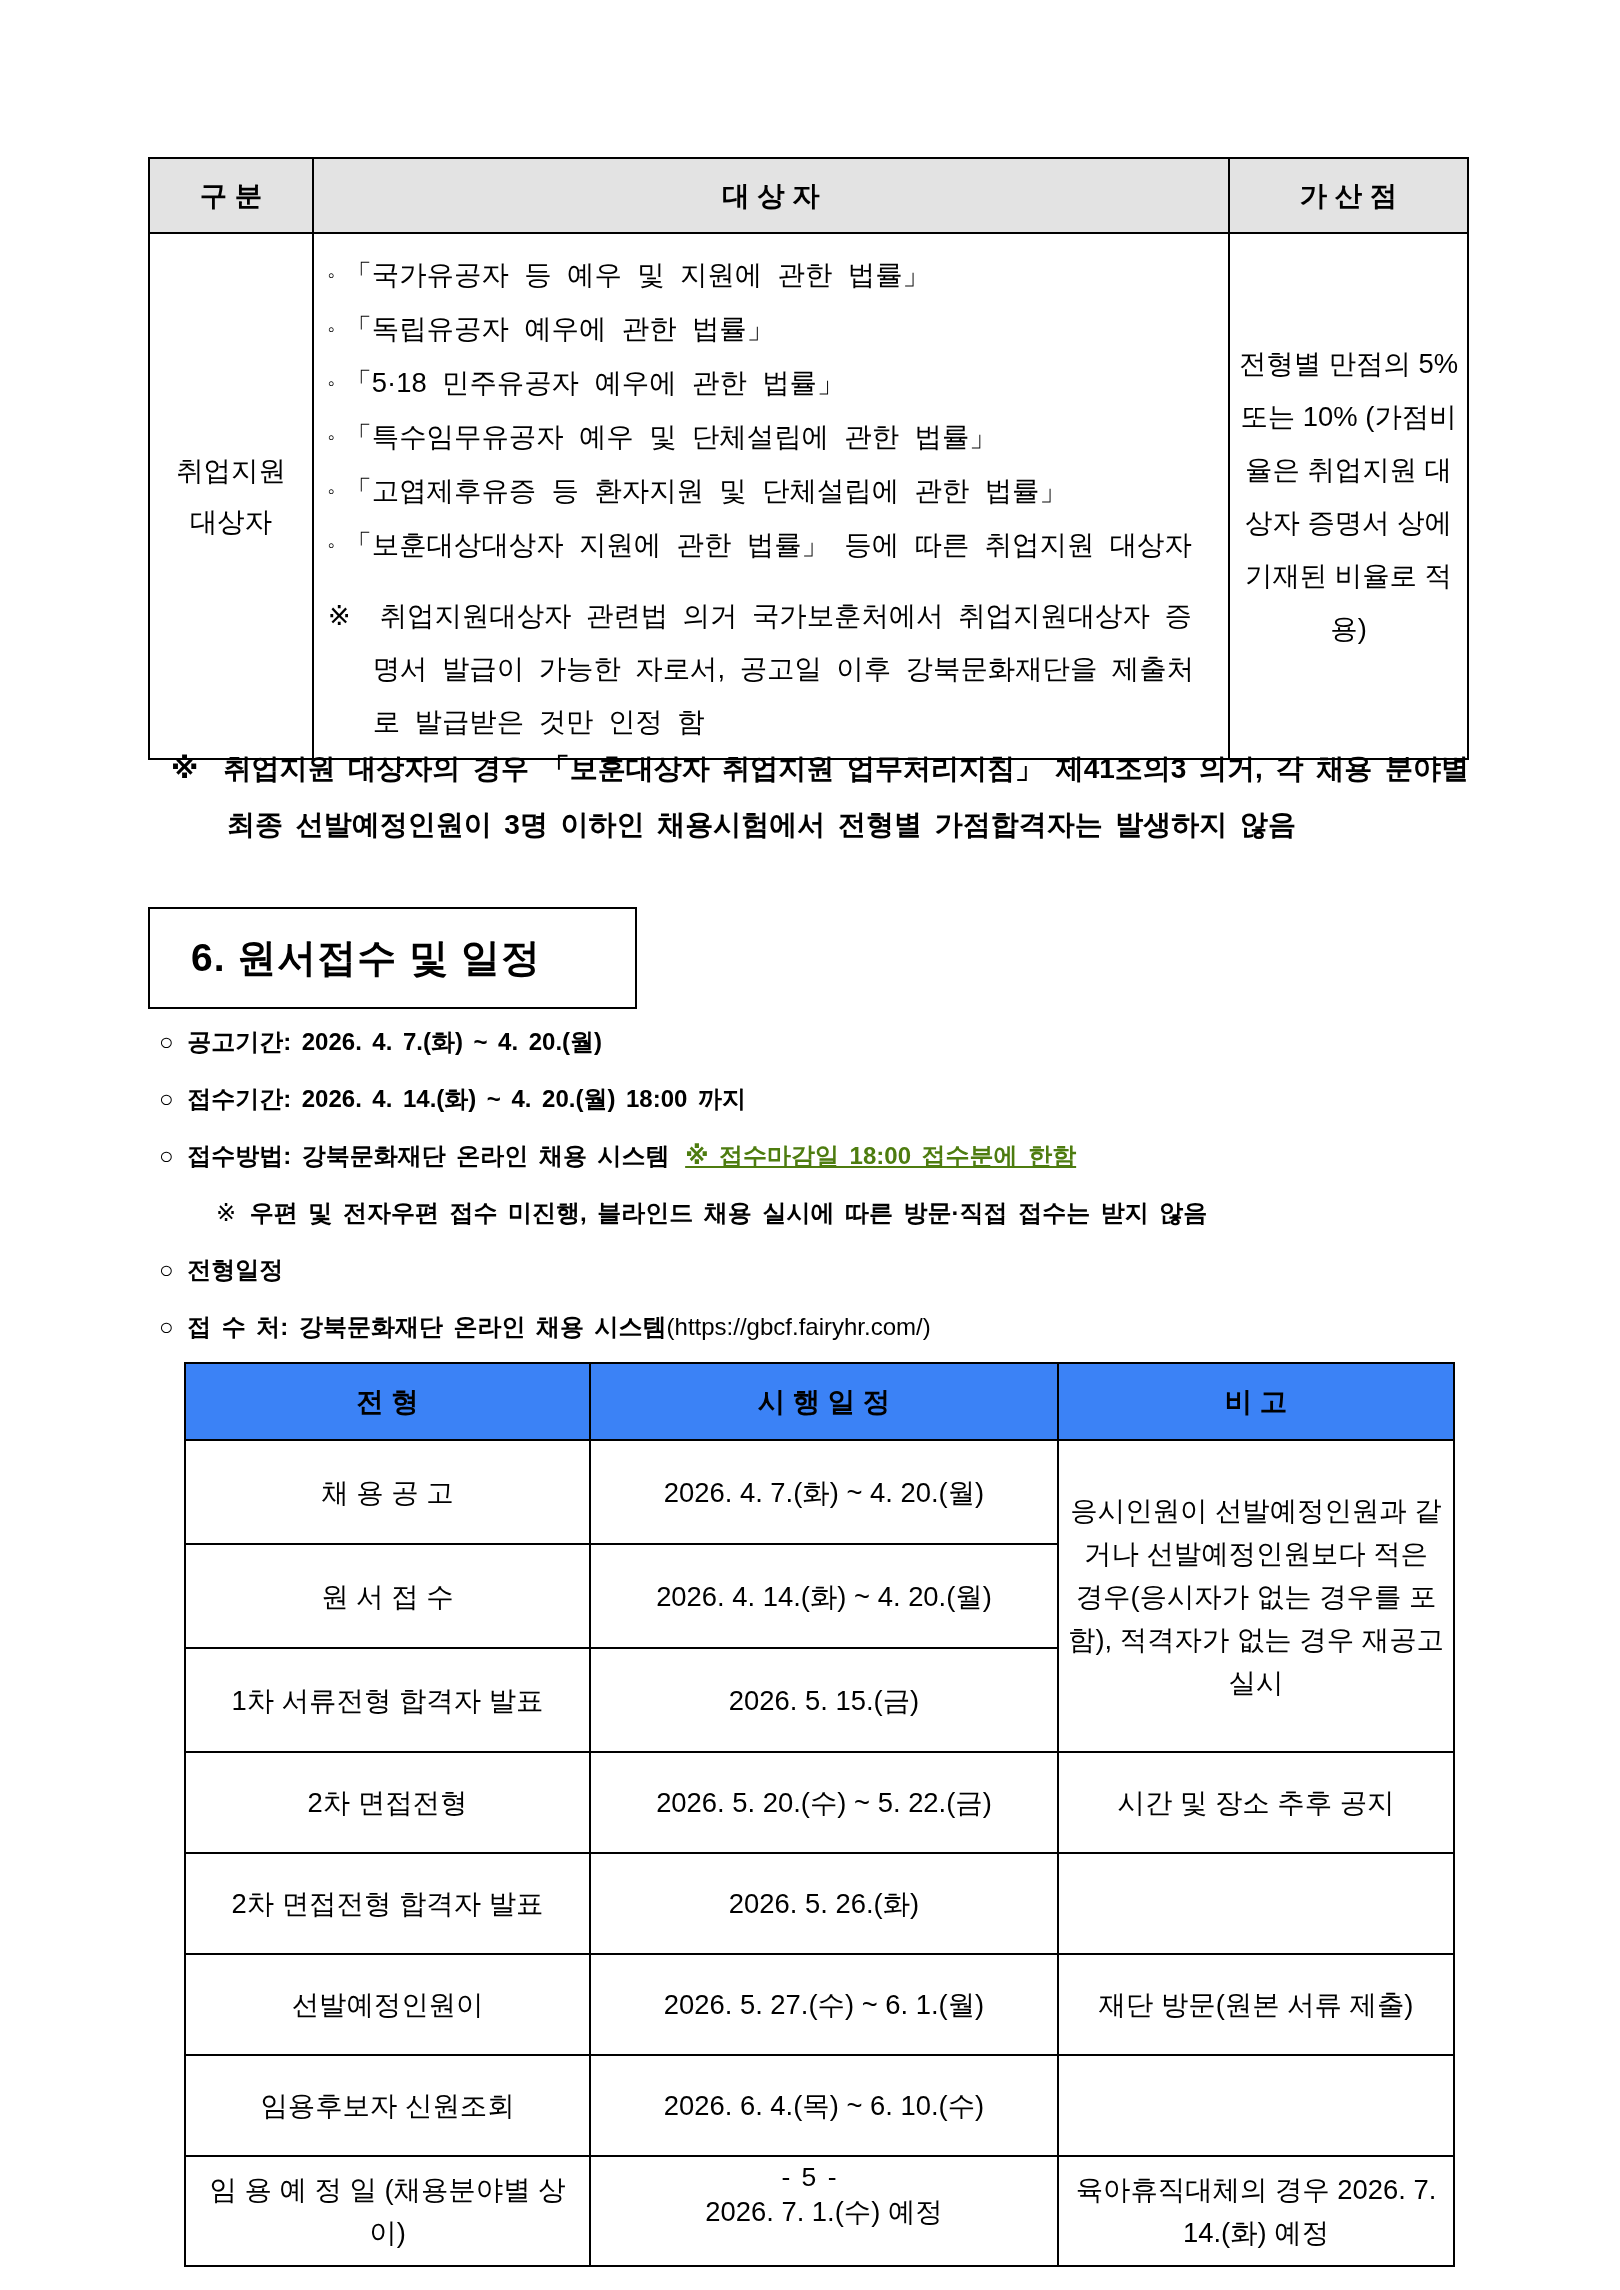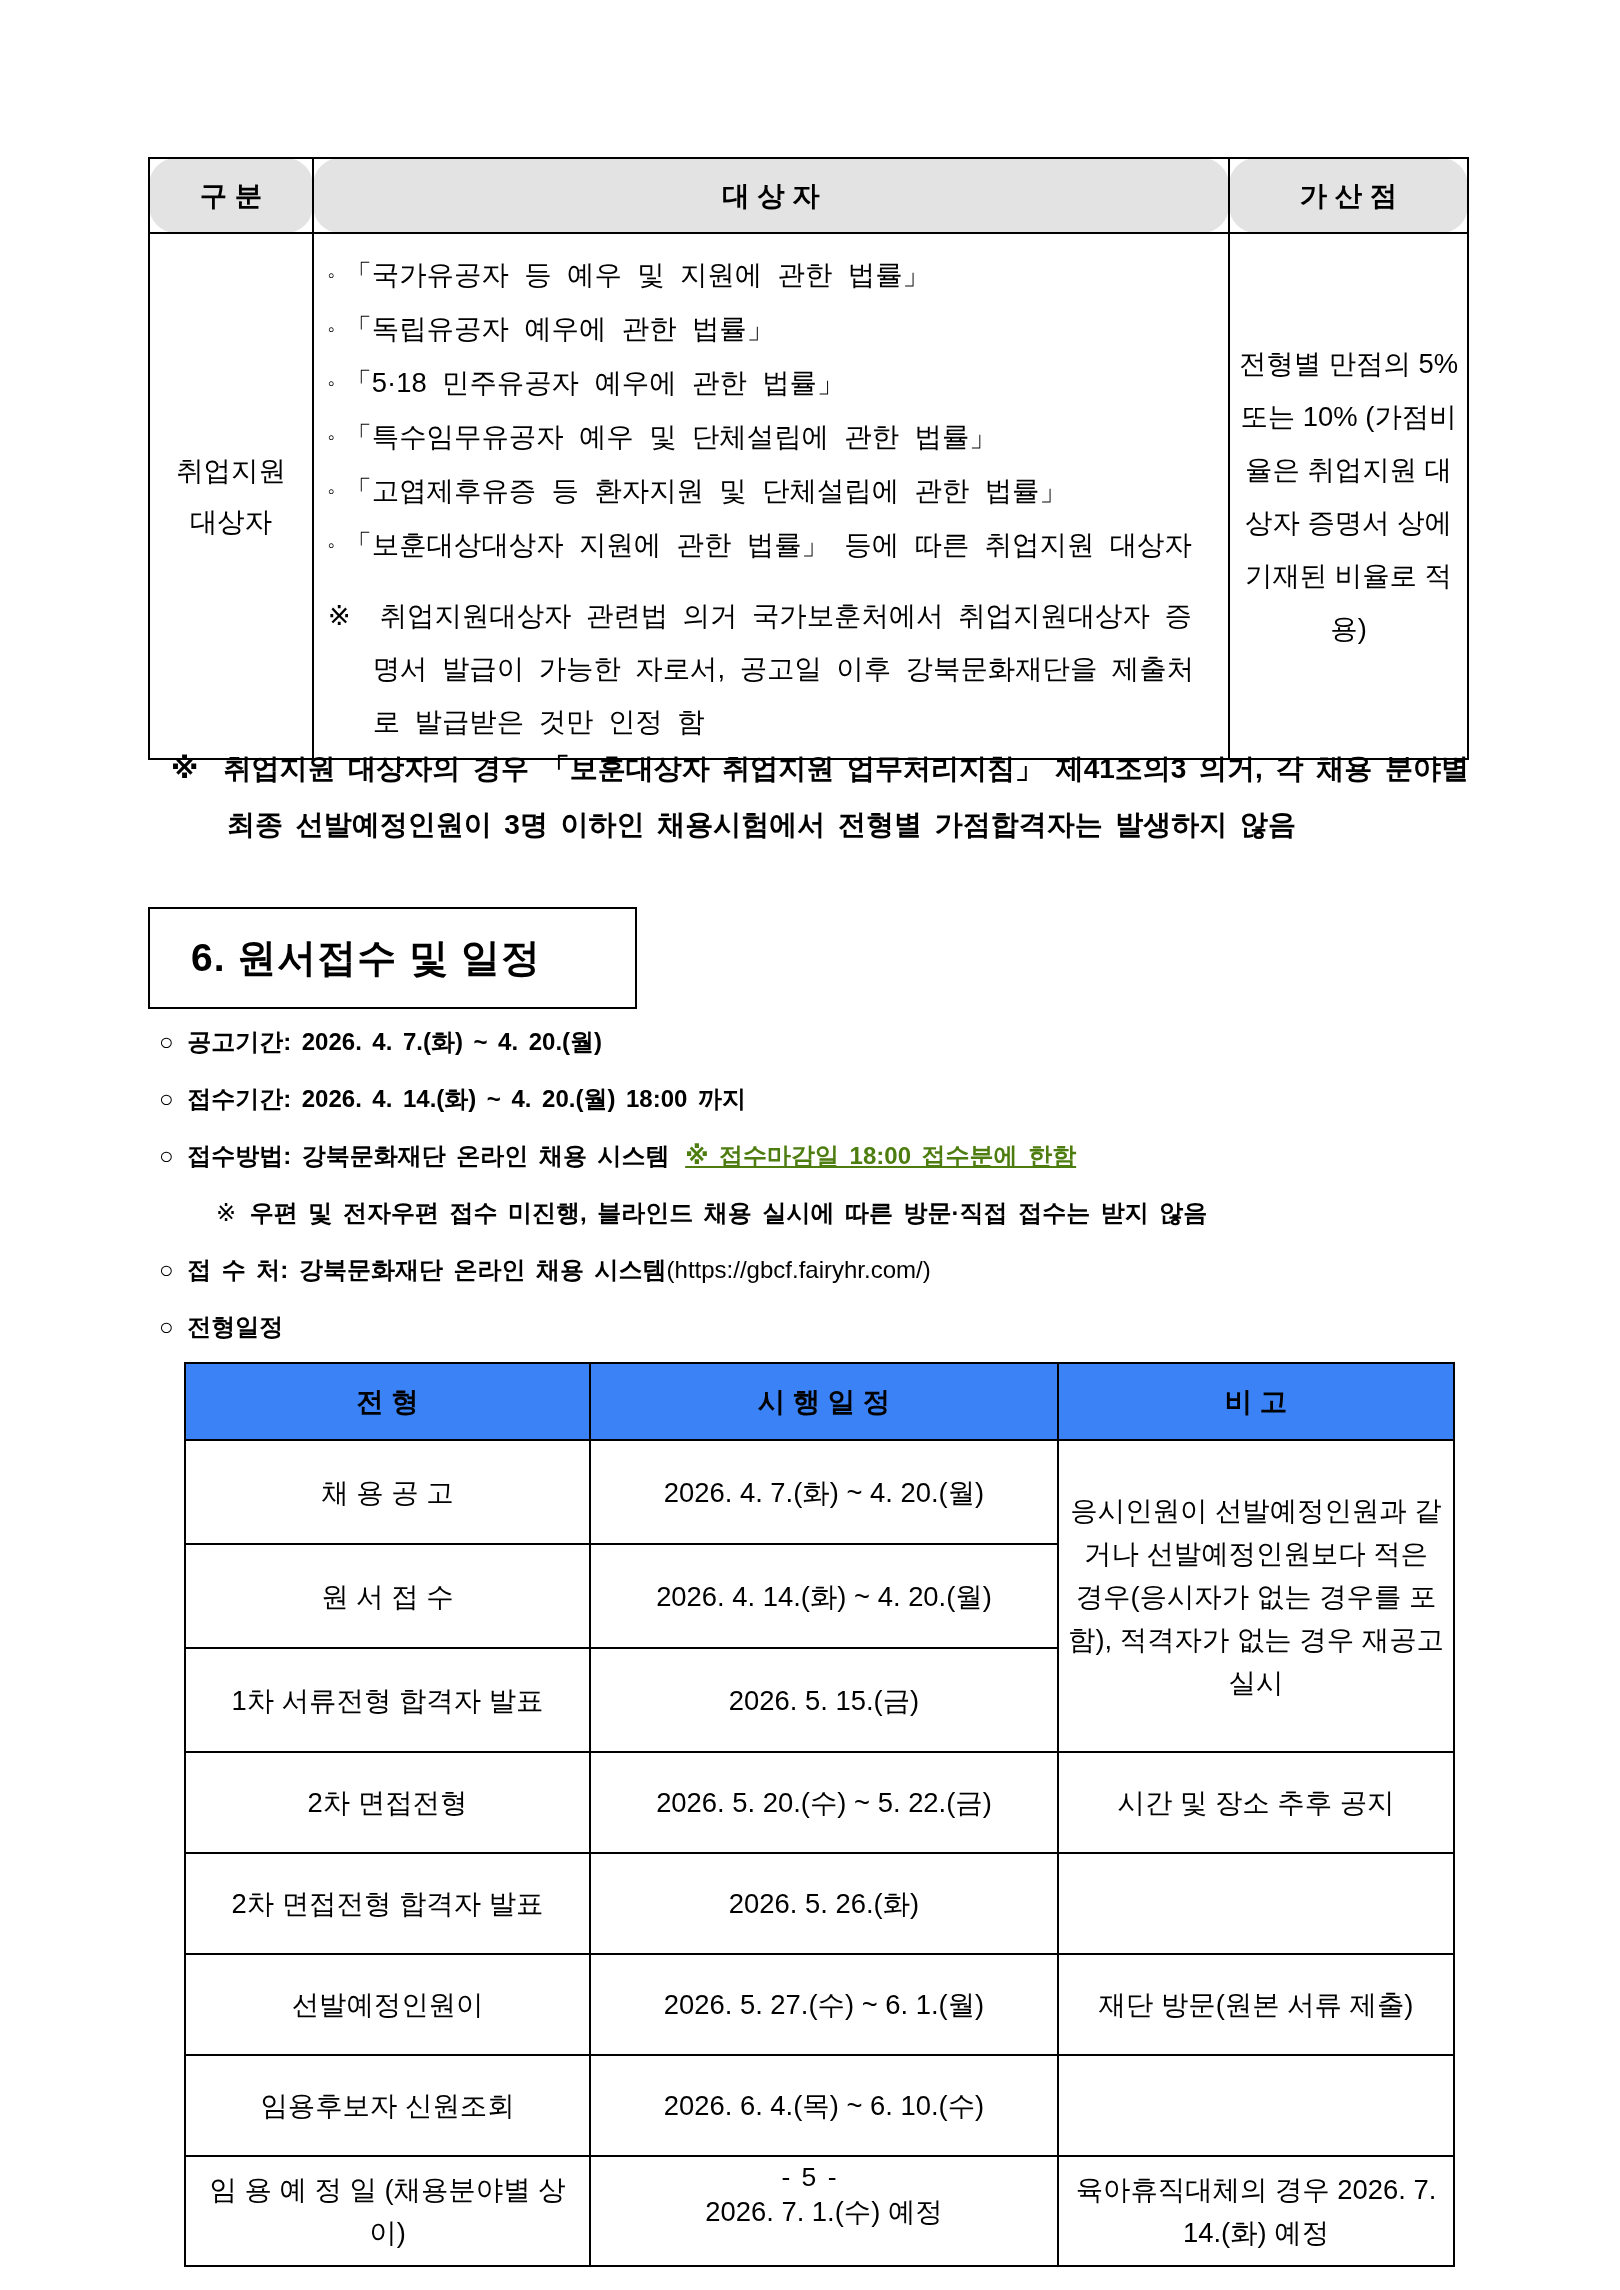--- a/index.html
+++ b/index.html
@@ -18,21 +18,21 @@
   table.t1 {
     position: absolute; left: 148px; top: 157px;
     width: 1319px;
     border-collapse: collapse; table-layout: fixed;
     border: 2.9px solid #000;
     font-size: 27.4px;
   }
   table.t1 th, table.t1 td { border: 2px solid #000; }
   table.t1 th {
     height: 71px; background: #e3e3e3;
-    font-weight: bold; text-align: center; vertical-align: middle; border-radius: 27px;
+    font-weight: bold; text-align: center; vertical-align: middle;
   }
   td.t1-cat {
     text-align: center; vertical-align: middle;
     line-height: 51px; padding: 0 13.7px;
   }
   td.t1-target { vertical-align: top; padding: 13.7px 9.8px 9.8px 13.7px; height: 498px; }
   .law { line-height: 53px; word-spacing: 7.8px; white-space: nowrap; }
   .law .lb { font-size: 19.6px; margin-right: 9.8px; vertical-align: 2px; }
   .cellnote {
     margin-top: 17.6px; line-height: 53px;
@@ -138,22 +138,22 @@
 
   <div class="sec-title">
     <span>6. 원서접수 및 일정</span>
   </div>
 
   <div class="app">
     <div class="app-line"><span class="m">○</span><span>공고기간: 2026. 4. 7.(화) ~ 4. 20.(월)</span></div>
     <div class="app-line"><span class="m">○</span><span>접수기간: 2026. 4. 14.(화) ~ 4. 20.(월) 18:00 까지</span></div>
     <div class="app-line"><span class="m">○</span><span>접수방법: 강북문화재단 온라인 채용 시스템</span><span class="blue">※ 접수마감일 18:00 접수분에 한함</span></div>
     <div class="app-line sub"><span class="m">※</span><span>우편 및 전자우편 접수 미진행, 블라인드 채용 실시에 따른 방문·직접 접수는 받지 않음</span></div>
+    <div class="app-line"><span class="m">○</span><span>전형일정</span></div>
     <div class="app-line"><span class="m">○</span><span>접 수 처: 강북문화재단 온라인 채용 시스템</span><span class="url">(https://gbcf.fairyhr.com/)</span></div>
-    <div class="app-line"><span class="m">○</span><span>전형일정</span></div>
   </div>
 
   <table class="t2">
     <colgroup>
         <col style="width:405px">
         <col style="width:468px">
         <col style="width:396px">
       </colgroup>
     <thead>
       <tr>

